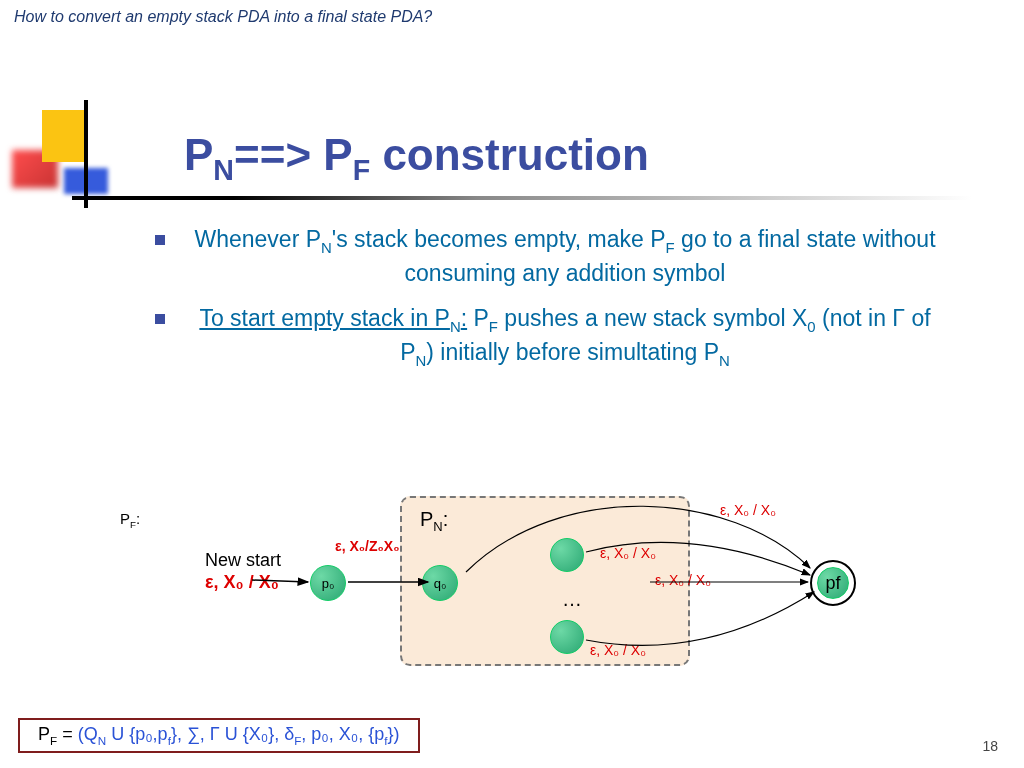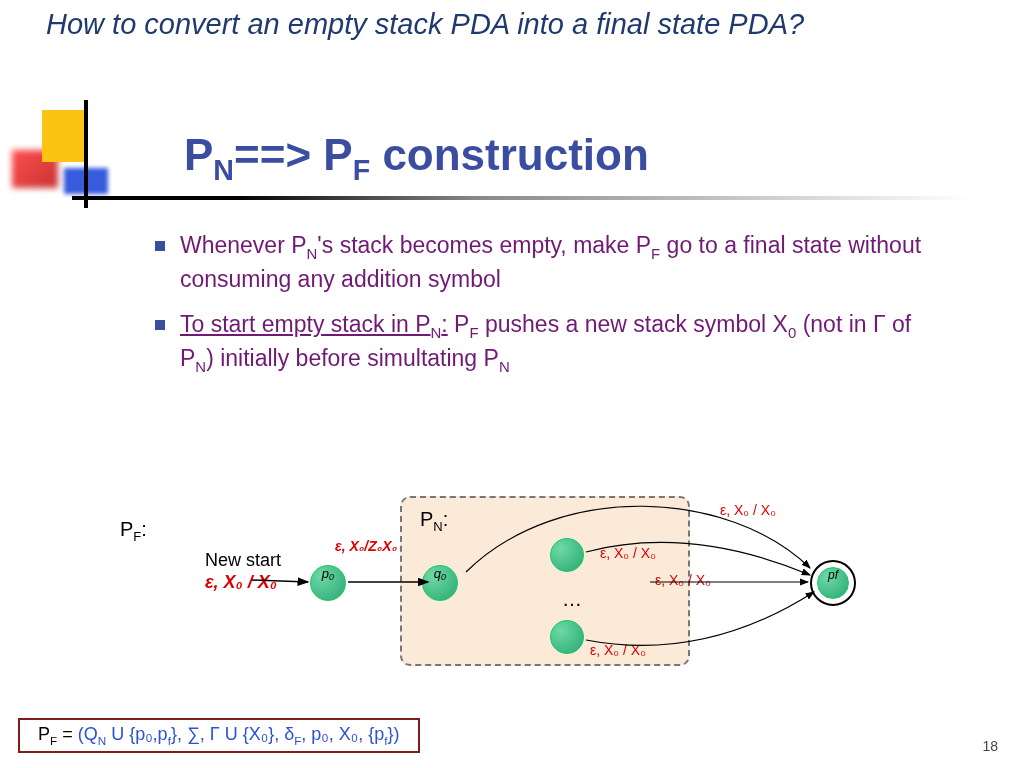--- a/index.html
+++ b/index.html
@@ -2,72 +2,71 @@
 <html><head>
 <meta charset="utf-8">
 <style>
   * { margin: 0; padding: 0; box-sizing: border-box; }
   body {
     width: 1024px; height: 768px;
     font-family: Arial, Helvetica, sans-serif;
     background: #fff; position: relative; overflow: hidden;
   }
   .toptitle {
-    font-style: italic; color: #1f3a6f; font-size: 29px;
+    font-style: italic; color: #1f3a6f; font-size: 16px;
     padding: 8px 14px 0 14px;
-    margin-left: 32px;
   }
   .deco {
     position: absolute; left: 12px; top: 110px; width: 86px; height: 100px;
   }
   .deco .yellow { position:absolute; left:30px; top:0; width:46px; height:52px; background:#fbc412; }
   .deco .blue   { position:absolute; left:52px; top:58px; width:44px; height:26px; background:#365bdc; filter: blur(2px);}
   .deco .red    { position:absolute; left:0;  top:40px; width:46px; height:38px; background:linear-gradient(135deg,#ff4d4d,#c83333); filter: blur(3px); }
   .deco .vbar   { position:absolute; left:72px; top:-10px; width:4px; height:108px; background:#000; }
   .slide-title {
     position:absolute; left:140px; top:130px; font-size:44px; color:#3b4da0;
     font-family: Arial, sans-serif;
     margin-left: 44px;
   }
   .hr {
     position:absolute; left:72px; top:196px; width:900px; height:4px;
     background: linear-gradient(to right, #000 0%, #000 18%, #888 45%, rgba(255,255,255,0) 100%);
   }
   .bullets {
-    position:absolute; left:150px; top:230px; width:800px;
-    font-size:23px; color:#701a75; line-height:1.35;
+    position:absolute; left:150px; top:224px; width:800px;
+    font-size:23px; color:#0369a1; line-height:1.35;text-align:center;
   }
   .bullets li { list-style:none; position:relative; padding-left:30px; margin-bottom:14px; }
   .bullets li::before {
     content:""; position:absolute; left:5px; top:11px; width:10px; height:10px; background:#3b4da0;
   }
   .sub { font-size:0.65em; vertical-align:sub; }
   .und { text-decoration: underline; }
   .diagram { position:absolute; left:110px; top:490px; width:800px; height:220px; }
-  .pf-label { position:absolute; left:10px; top:28px; font-size:20px; }
+  .pf-label { position:absolute; left:10px; top:20px; font-size:15px; }
   .pn-box {
     position:absolute; left:290px; top:6px; width:290px; height:170px;
     border:2px dashed #777; background:#fbead8; border-radius:10px;
   }
   .pn-label { position:absolute; left:310px; top:18px; font-size:20px; }
   .state {
     position:absolute; width:36px; height:36px; border-radius:50%;
     background:radial-gradient(circle at 30% 30%, #6dd9a6, #2aa772);
-    border:1px solid #1c6; display:flex; justify-content:center;
-    font-size:13px; color:#000;font-style:italic;
+    border:1px solid #1c6; display:flex; align-items:center; justify-content:center;
+    font-size:13px; color:#000;
   }
   .state.small { width:34px; height:34px; font-size:12px; }
   .final-outer {
     position:absolute; width:46px; height:46px; border:2px solid #000; border-radius:50%;
     display:flex; align-items:center; justify-content:center;
   }
   .final-outer .state { position:static; width:32px; height:32px; }
   .dots { position:absolute; font-size:20px; }
   .new-start { position:absolute; left:95px; top:60px; font-size:18px; line-height:1.2; }
-  .red { color:#d00; font-weight:bold;font-style:italic; }
+  .red { color:#d00; font-weight:bold; }
   .redthin { color:#d00; }
   .tlabel { position:absolute; font-size:14px; }
   .formula {
     position:absolute; left:18px; top:718px;
     border:2px solid #7f1d1d; padding:4px 18px; font-size:18px;
   }
   .formula .blue { color:#2a52d6; }
   .pagenum { position:absolute; right:26px; bottom:14px; font-size:14px; color:#444;margin-top:21px; }
   svg.arrows { position:absolute; left:0; top:0; width:800px; height:220px; pointer-events:none; }
 </style>
@@ -124,21 +123,21 @@
     </div>
   <div class="state" style="left:312px; top:75px;">
       <span>q₀</span>
     </div>
   <div class="state small" style="left:440px; top:48px;"></div>
   <div class="state small" style="left:440px; top:130px;"></div>
   <div class="dots" style="left:452px; top:98px;">…</div>
 
   <div class="final-outer" style="left:700px; top:70px;">
     <div class="state">
-        <span style="font-size:12px">pf</span>
+        <span style="font-size:18px">pf</span>
       </div>
   </div>
 
   <svg class="arrows">
     <defs>
       <marker id="ah" markerWidth="8" markerHeight="8" refX="7" refY="3" orient="auto">
         <path d="M0,0 L8,3 L0,6 Z" fill="#000"></path>
       </marker>
     </defs>
     <line x1="142" y1="90" x2="198" y2="92" stroke="#000" stroke-width="1.5" marker-end="url(#ah)"></line>

